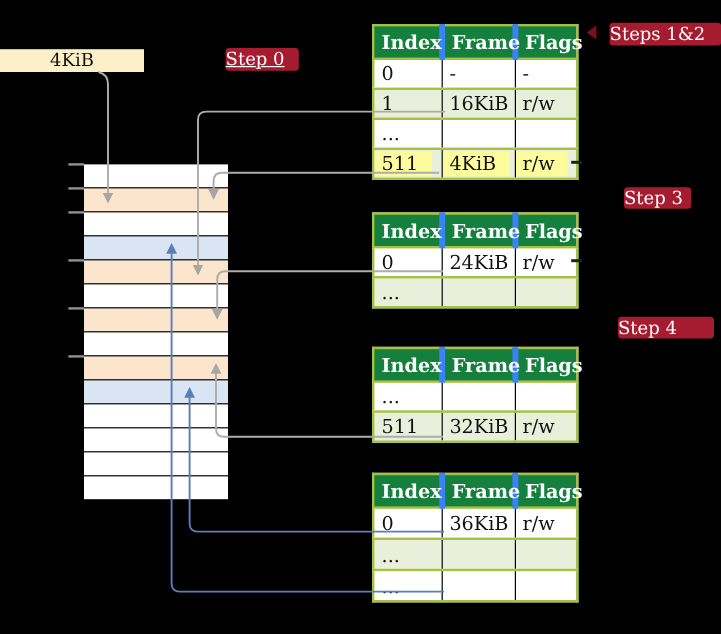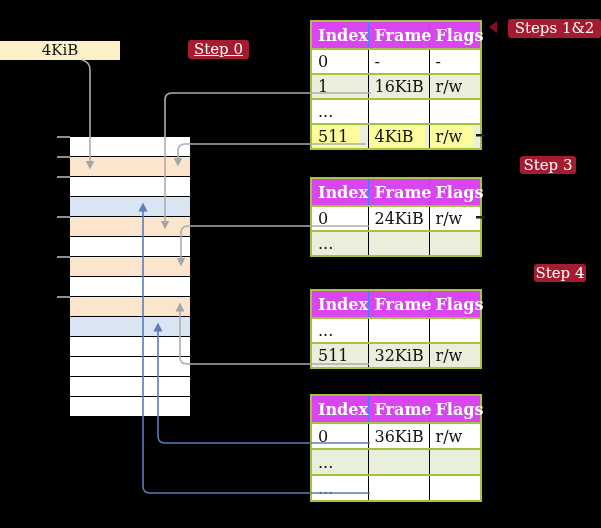--- a/index.html
+++ b/index.html
@@ -10,49 +10,49 @@
 
   
   .box4k {
     position:absolute; left:0; top:41px; width:120px; height:19px;
     background:#FBF0C7; color:#111; font-size:15px; line-height:19px; text-align:center;
   }
 
   
   .badge {
     position:absolute; background:#A51C30; color:#fff; font-size:15px;
-    line-height:19px; text-align:center; border-radius:3px; z-index:3;
+    line-height:19px; border-radius:3px; z-index:3;
   }
   #badge-step0   { left:188px; top:40px;  width:61px; height:19px;text-decoration:underline; }
   #badge-steps12 { left:508px; top:19px;  width:93px; height:19px; }
   #badge-step3   { left:520px; top:156px; width:56px; height:18px; line-height:18px; }
-  #badge-step4   { left:534px; top:264px; width:52px; height:18px; line-height:18px; }
+  #badge-step4   { left:515px; top:264px; width:80px; height:18px; line-height:18px; }
 
   
   .mem { position:absolute; left:70px; top:137px; width:120px; z-index:1; }
   .mrow { height:19px; margin-bottom:1px; background:#fff; }
   .mrow.white { background:#FFFFFF; }
   .mrow.peach { background:#FBE5CD; }
   .mrow.blue  { background:#D9E5F3; }
   .tick { position:absolute; left:57px; width:13px; height:2px; background:#8f8f8f; z-index:2; }
 
   
   table.pt {
     position:absolute; left:310px; width:170px; table-layout:fixed;
     border-collapse:collapse; border:2px solid #A4C13F;
     font-size:16px; color:#111; z-index:2; background:#fff;
   }
   table.pt col.c-index { width:57px; }
   table.pt col.c-frame { width:61px; }
   table.pt col.c-flags { width:52px; }
   table.pt th {
-    background:#d946ef; color:#fff; font-weight:bold; text-align:left;
+    background:#15803d; color:#fff; font-weight:bold; text-align:left;
     height:24px; padding:1px 0 1px 6px; border-bottom:2px solid #A4C13F;
   }
-  table.pt th + th { border-left:1px solid #3b82f6;margin-left:34px; }
+  table.pt th + th { border-left:5px solid #3b82f6;margin-left:34px; }
   table.pt td {
     height:21px; padding:1px 0 1px 6px; border-top:2px solid #A4C13F;
     background:#FFFFFF; white-space:nowrap; overflow:hidden;
   }
   table.pt td + td { border-left:1px solid #000; }
   table.pt tbody tr:nth-child(even) td { background:#EAEFDB; }
   #table4 td { height:22px; }
 
   .hl { background:#FCFC9C; padding:1px 11px 1px 6px; margin-left:-6px; }
 

